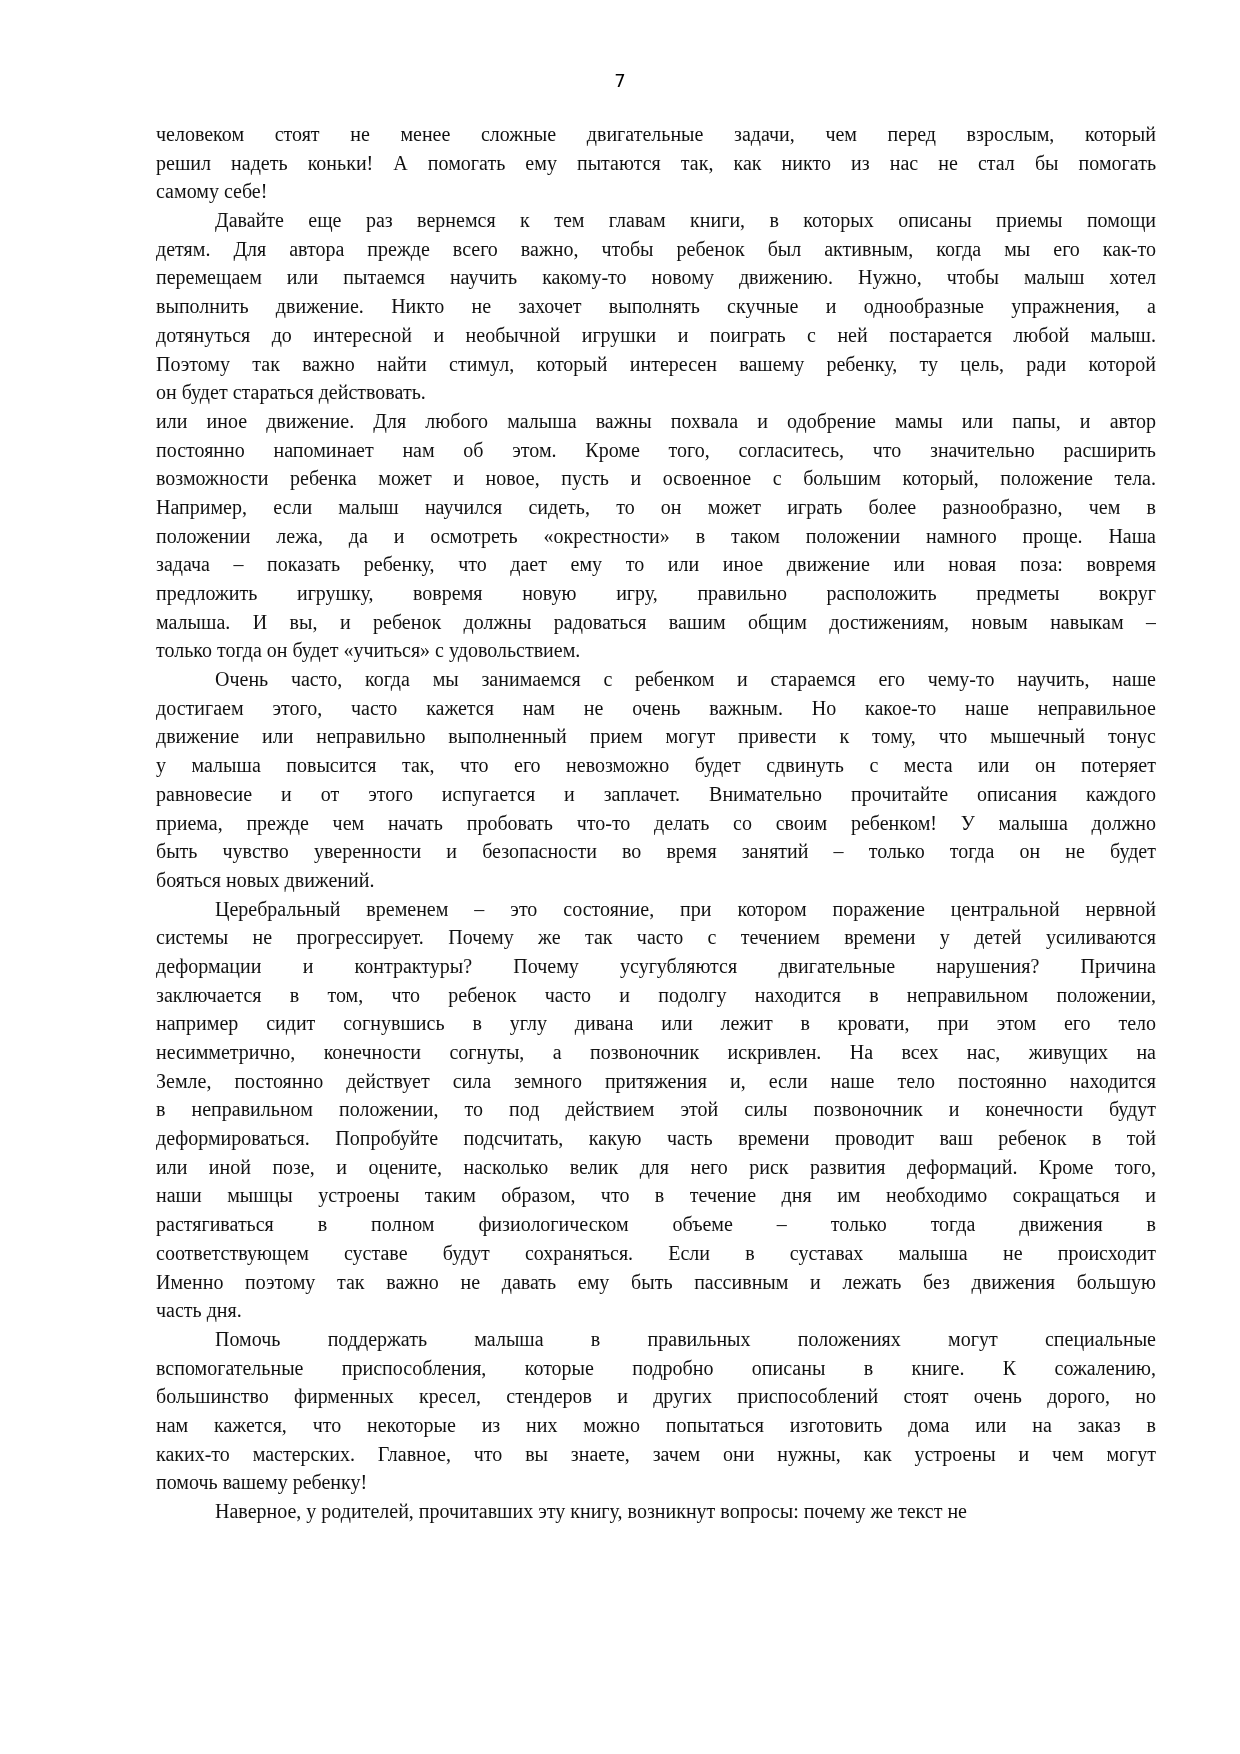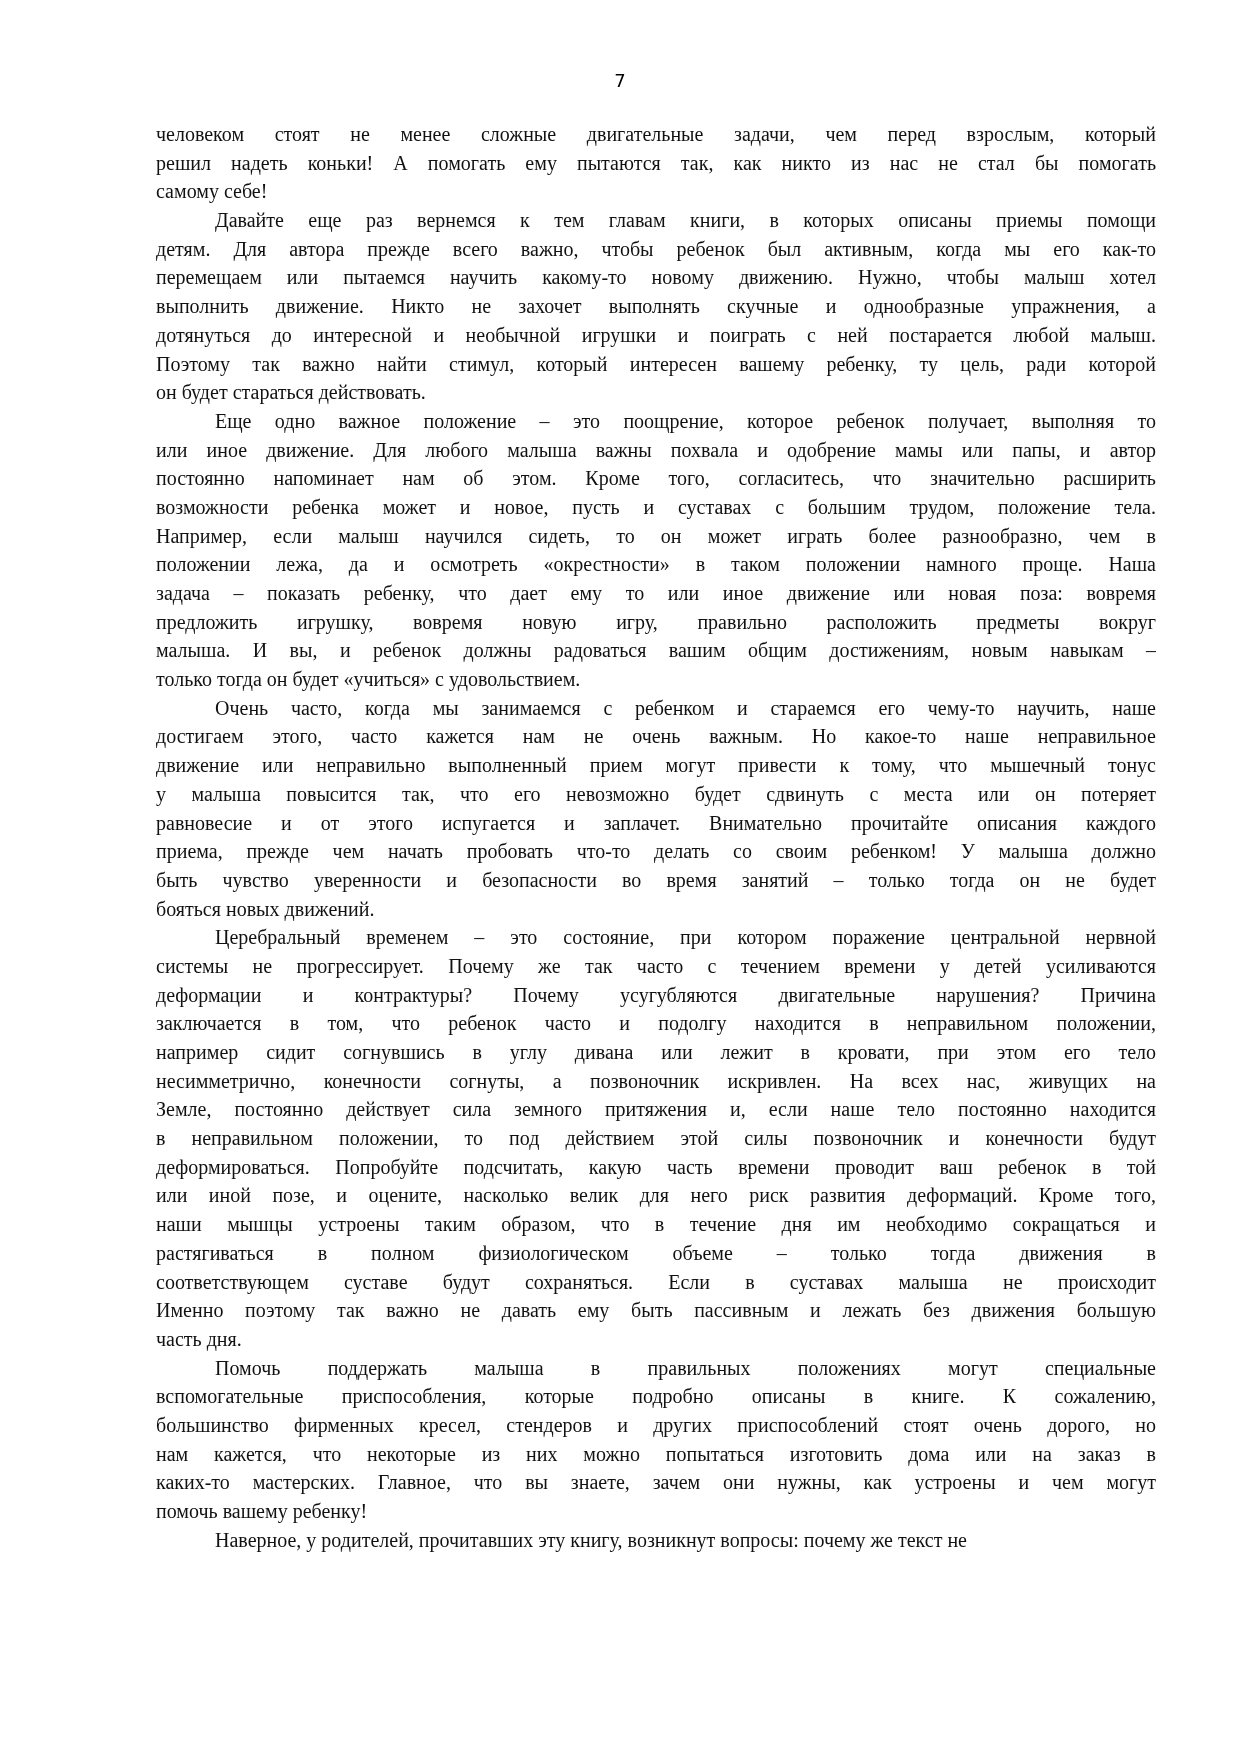--- a/index.html
+++ b/index.html
@@ -34,24 +34,23 @@
     <div class="para">
       <span class="line indent">Давайте еще раз вернемся к тем главам книги, в которых описаны приемы помощи</span>
       <span class="line">детям. Для автора прежде всего важно, чтобы ребенок был активным, когда мы его как-то</span>
       <span class="line">перемещаем или пытаемся научить какому-то новому движению. Нужно, чтобы малыш хотел</span>
       <span class="line">выполнить движение. Никто не захочет выполнять скучные и однообразные упражнения, а</span>
       <span class="line">дотянуться до интересной и необычной игрушки и поиграть с ней постарается любой малыш.</span>
       <span class="line">Поэтому так важно найти стимул, который интересен вашему ребенку, ту цель, ради которой</span>
       <span class="line last">он будет стараться действовать.</span>
     </div>
     <div class="para">
-      <span class="line indent">Еще одно важное положение – это поощрение, которое ребенок получает, выполняя то</span>
       <span class="line">или иное движение. Для любого малыша важны похвала и одобрение мамы или папы, и автор</span>
       <span class="line">постоянно напоминает нам об этом. Кроме того, согласитесь, что значительно расширить</span>
-      <span class="line">возможности ребенка может и новое, пусть и суставах с большим трудом, положение тела.</span>
+      <span class="line">возможности ребенка может и новое, пусть и освоенное с большим который, положение тела.</span>
       <span class="line">Например, если малыш научился сидеть, то он может играть более разнообразно, чем в</span>
       <span class="line">положении лежа, да и осмотреть «окрестности» в таком положении намного проще. Наша</span>
       <span class="line">задача – показать ребенку, что дает ему то или иное движение или новая поза: вовремя</span>
       <span class="line">предложить игрушку, вовремя новую игру, правильно расположить предметы вокруг</span>
       <span class="line">малыша. И вы, и ребенок должны радоваться вашим общим достижениям, новым навыкам –</span>
       <span class="line last">только тогда он будет «учиться» с удовольствием.</span>
     </div>
     <div class="para">
       <span class="line indent">Очень часто, когда мы занимаемся с ребенком и стараемся его чему-то научить, наше</span>
       <span class="line">достигаем этого, часто кажется нам не очень важным. Но какое-то наше неправильное</span>

